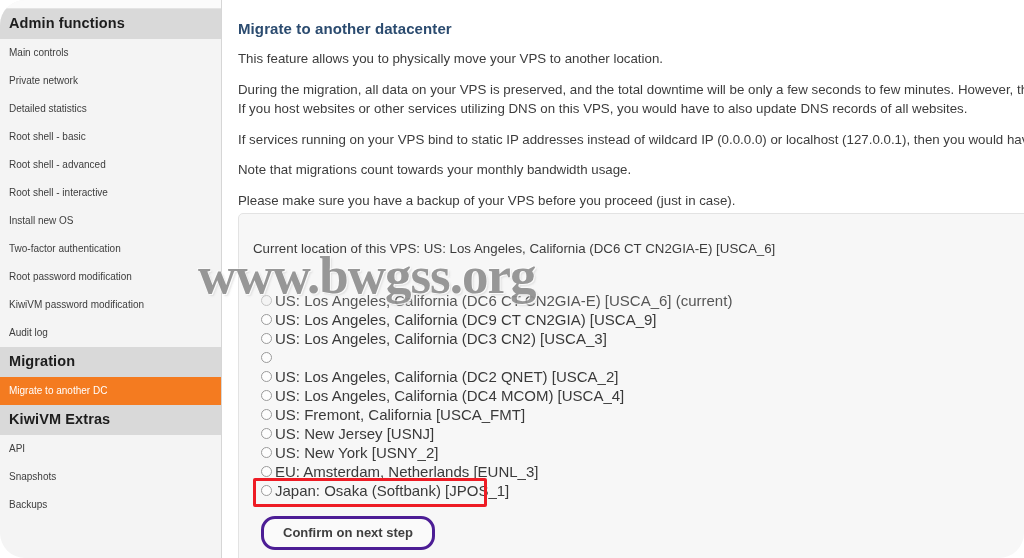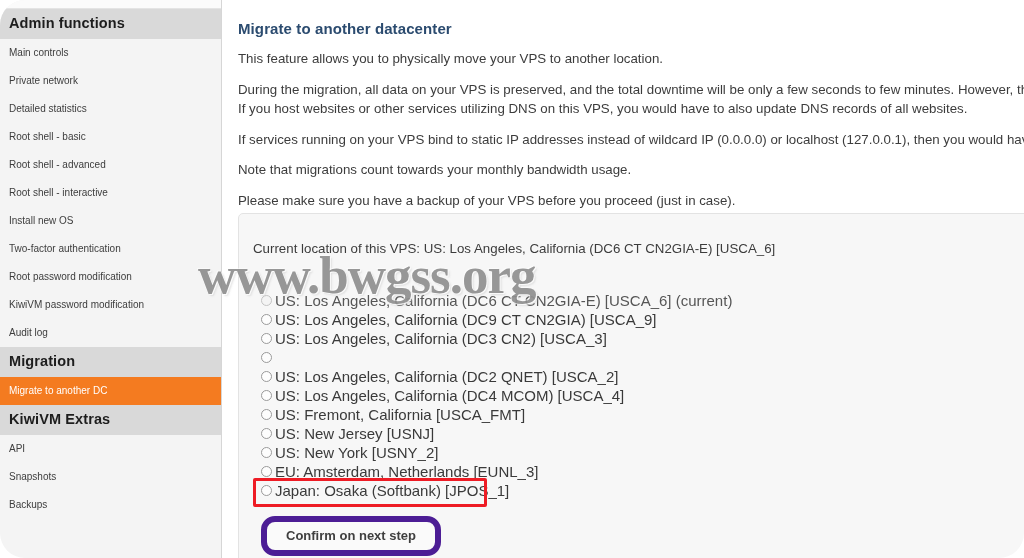--- a/index.html
+++ b/index.html
@@ -153,21 +153,21 @@
   .dc-label.dim { color: #565656; }
 
   .confirm-wrap { margin-top: 17px; padding-left: 8px; }
   .confirm-btn {
     display: inline-block;
     font-family: "Liberation Sans", sans-serif;
     font-size: 13px;
     font-weight: bold;
     color: #3f3f3f;
     background: #fafafa;
-    border: 6px solid #4c1d95;
+    border: 3px solid #4c1d95;
     border-radius: 14px;
     padding: 6px 19px 7px 19px;
     cursor: pointer;
     line-height: 15px;
   }
 
   
   .red-box {
     position: absolute;
     left: 253px;

